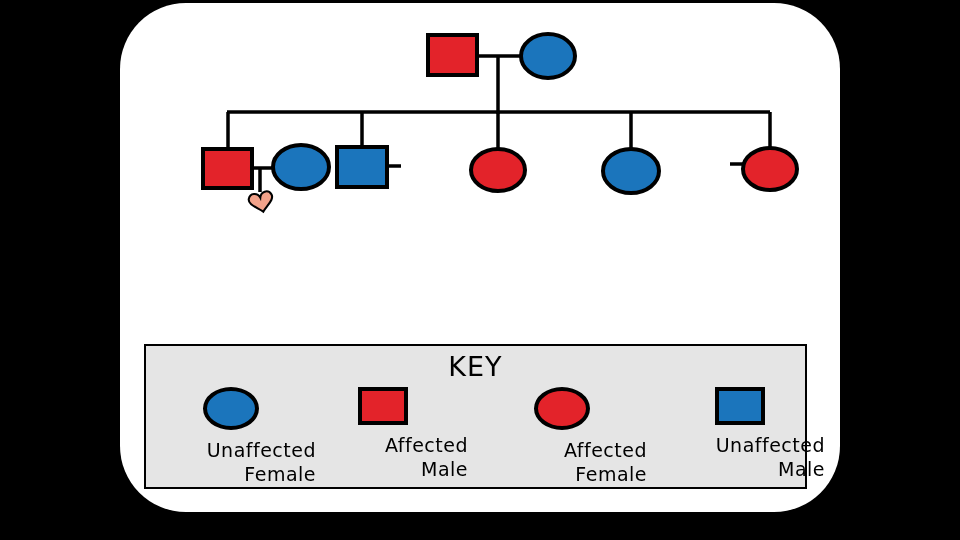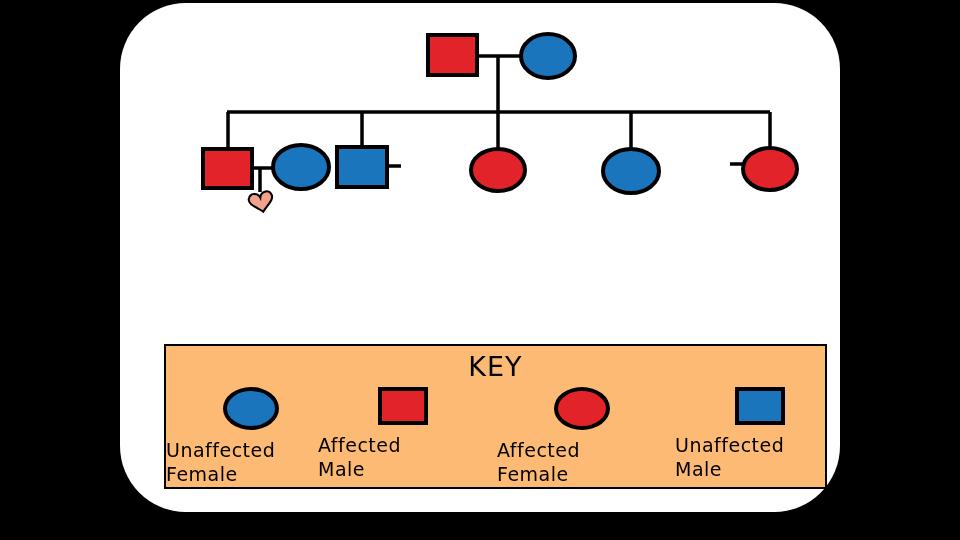--- a/index.html
+++ b/index.html
@@ -9,29 +9,29 @@
     font-family:"DejaVu Sans","Liberation Sans",sans-serif;
     position:relative;
   }
   #stage{position:absolute;left:0;top:0;width:960px;height:540px;}
   #card{
     position:absolute;left:120px;top:3px;width:720px;height:509px;
     background:#ffffff;border-radius:66px;
   }
   #pedigree-svg{position:absolute;left:0;top:0;width:960px;height:540px;}
   #key-box{
-    position:absolute;left:164px;top:344px;width:663px;height:145px;
-    background:#fdba74;border:2px solid #000000;box-sizing:border-box;
+    position:absolute;left:144px;top:344px;width:663px;height:145px;
+    background:#e5e5e5;border:2px solid #000000;box-sizing:border-box;
   }
   #key-title{
     position:absolute;left:0;top:5px;width:100%;
     text-align:center;font-size:27px;letter-spacing:1px;color:#000;
   }
   .key-item{
-    position:absolute;top:41px;width:170px;text-align:left;
+    position:absolute;top:41px;width:170px;text-align:right;
   }
   
   .key-item:nth-of-type(1){left:-26px;}
   .key-item:nth-of-type(2){left:152px;}
   .key-item:nth-of-type(3){left:331px;}
   .key-item:nth-of-type(4){left:509px;}
   .key-symbol{
     margin:0 auto 8px auto;box-sizing:border-box;
     border:4px solid #000000;
   }

